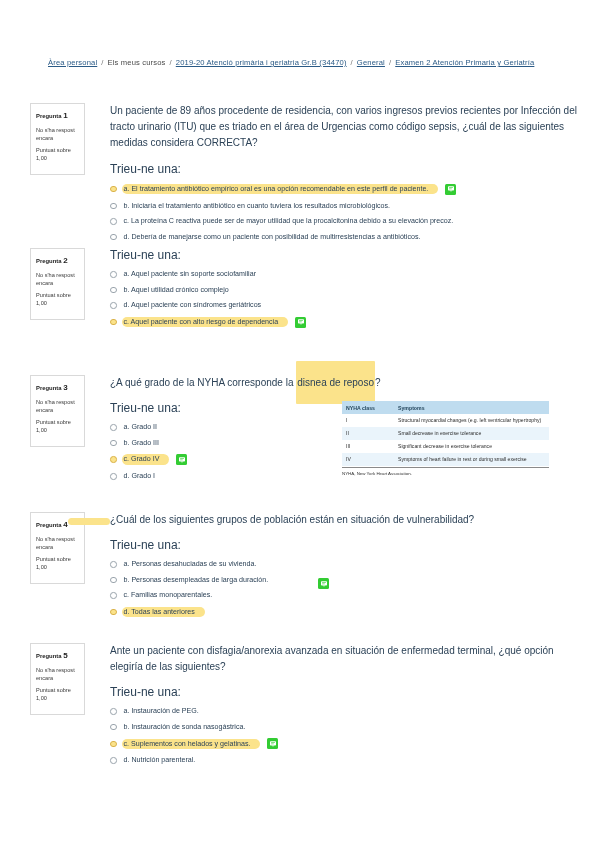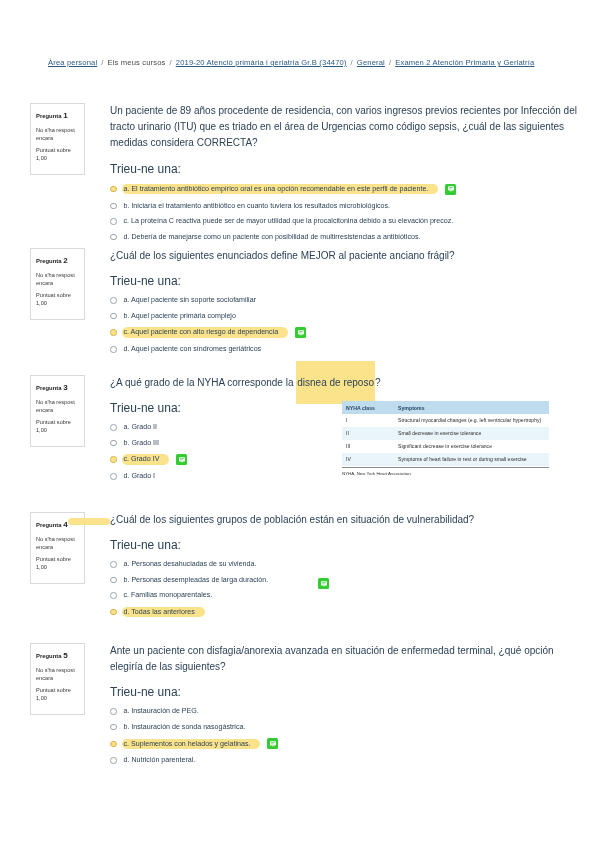--- a/index.html
+++ b/index.html
@@ -252,46 +252,45 @@
     </div>
   </div>
 
   <div class="qblock" id="q2" style="top:248px;">
     <div class="qinfo">
       <div class="qnum"><span>Pregunta</span> <span class="bignum">2</span></div>
       <div class="qstate">No s'ha respost encara</div>
       <div class="qmark"><span>Puntuat sobre</span><br><span>1,00</span></div>
     </div>
     <div class="qbody">
-      <p class="qtext">¿Cuál de los siguientes enunciados define MEJOR al paciente anciano frágil?</p>
       <p class="choose">Trieu-ne una:</p>
       <ul class="opts">
         <li class="opt">
           <span class="radio"></span>
           <span class="opt-label">a. Aquel paciente sin soporte sociofamiliar</span>
         </li>
         <li class="opt">
           <span class="radio"></span>
-          <span class="opt-label">b. Aquel paciente primària complejo</span>
+          <span class="opt-label">b. Aquel utilidad crónico complejo</span>
+        </li>
+        <li class="opt">
+          <span class="radio"></span>
+          <span class="opt-label">d. Aquel paciente con síndromes geriátricos</span>
         </li>
         <li class="opt marked">
           <span class="radio"></span>
           <span class="opt-label">c. Aquel paciente con alto riesgo de dependencia</span>
           <span class="cmt-icon">
             <svg width="8" height="8" viewBox="0 0 12 12">
                 <rect x="1.5" y="2" width="9" height="6.2" rx="1" fill="#ffffff"></rect>
                 <path d="M4.6 8.2 L6 10 L7.4 8.2 Z" fill="#ffffff"></path>
                 <rect x="3.1" y="3.6" width="5.8" height="0.9" fill="#33cc33"></rect>
                 <rect x="3.1" y="5.4" width="4" height="0.9" fill="#33cc33"></rect>
               </svg>
           </span>
-        </li>
-        <li class="opt">
-          <span class="radio"></span>
-          <span class="opt-label">d. Aquel paciente con síndromes geriátricos</span>
         </li>
       </ul>
     </div>
   </div>
 
   <div class="qblock" id="q3" style="top:375px;">
     <div class="qinfo">
       <div class="qnum"><span>Pregunta</span> <span class="bignum">3</span></div>
       <div class="qstate">No s'ha respost encara</div>
       <div class="qmark"><span>Puntuat sobre</span><br><span>1,00</span></div>

